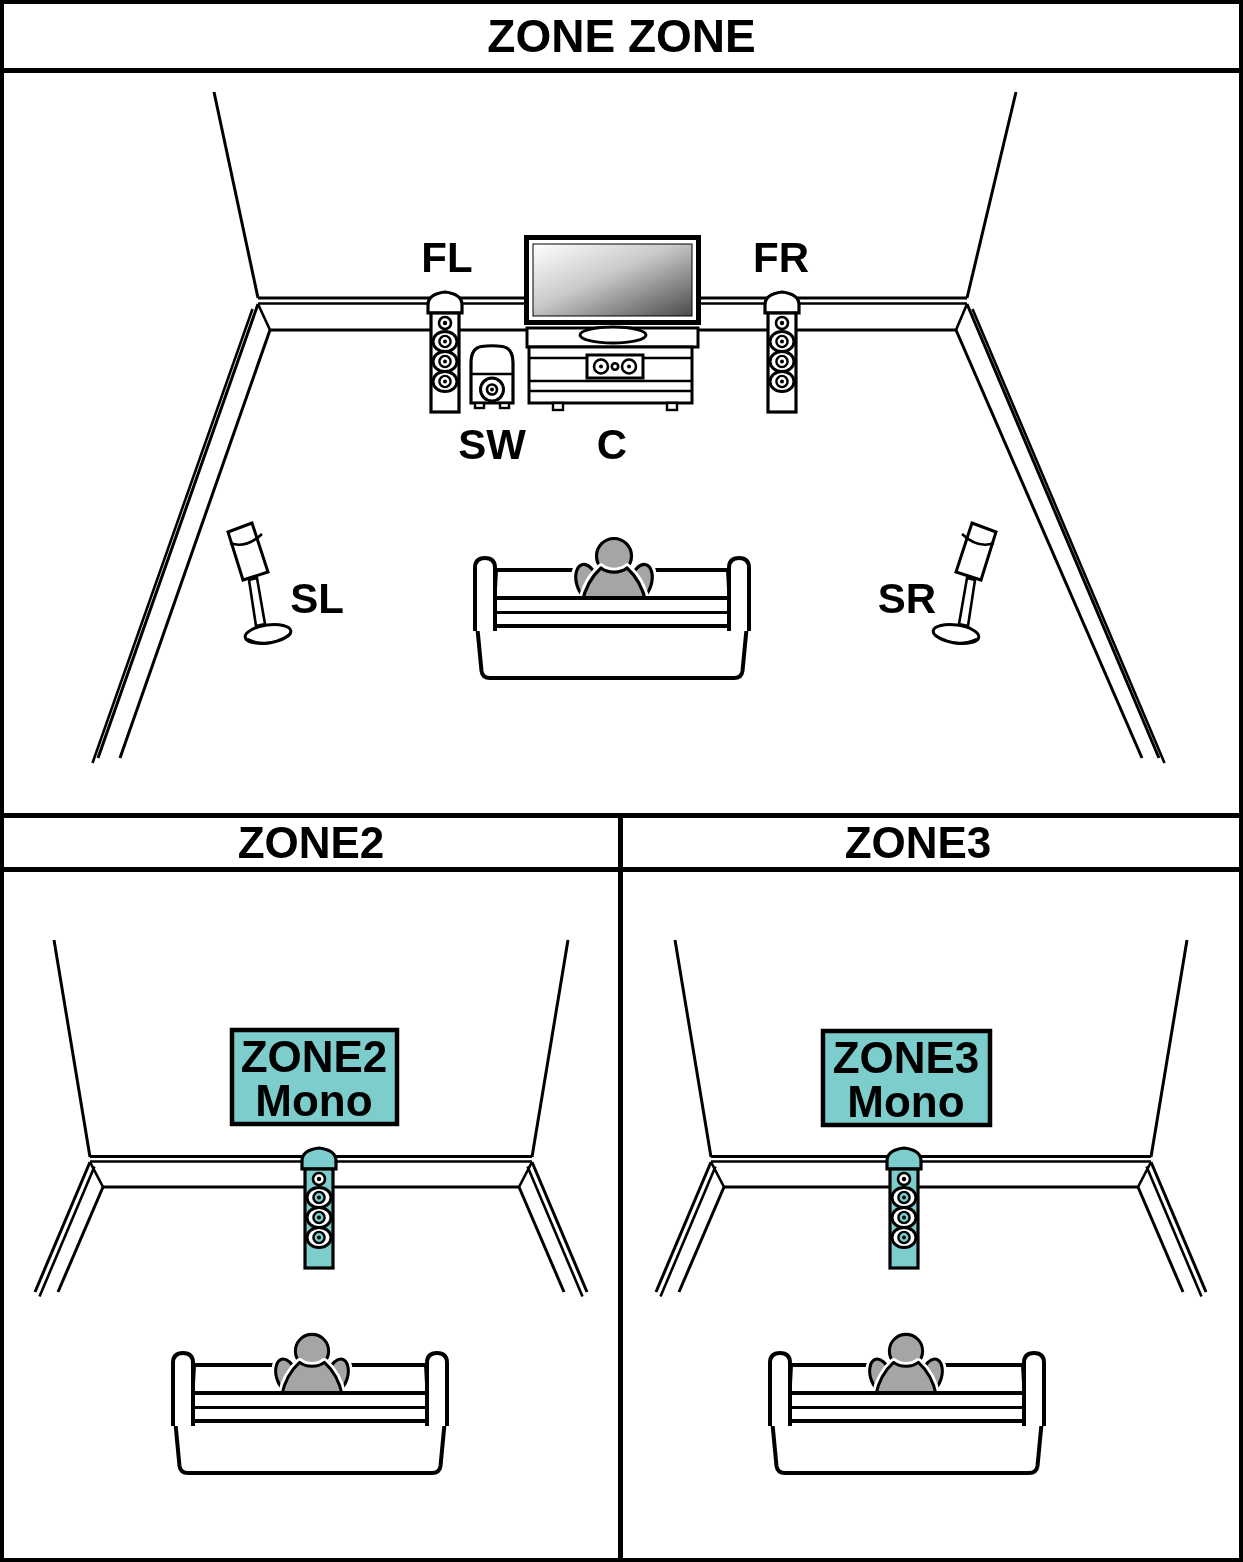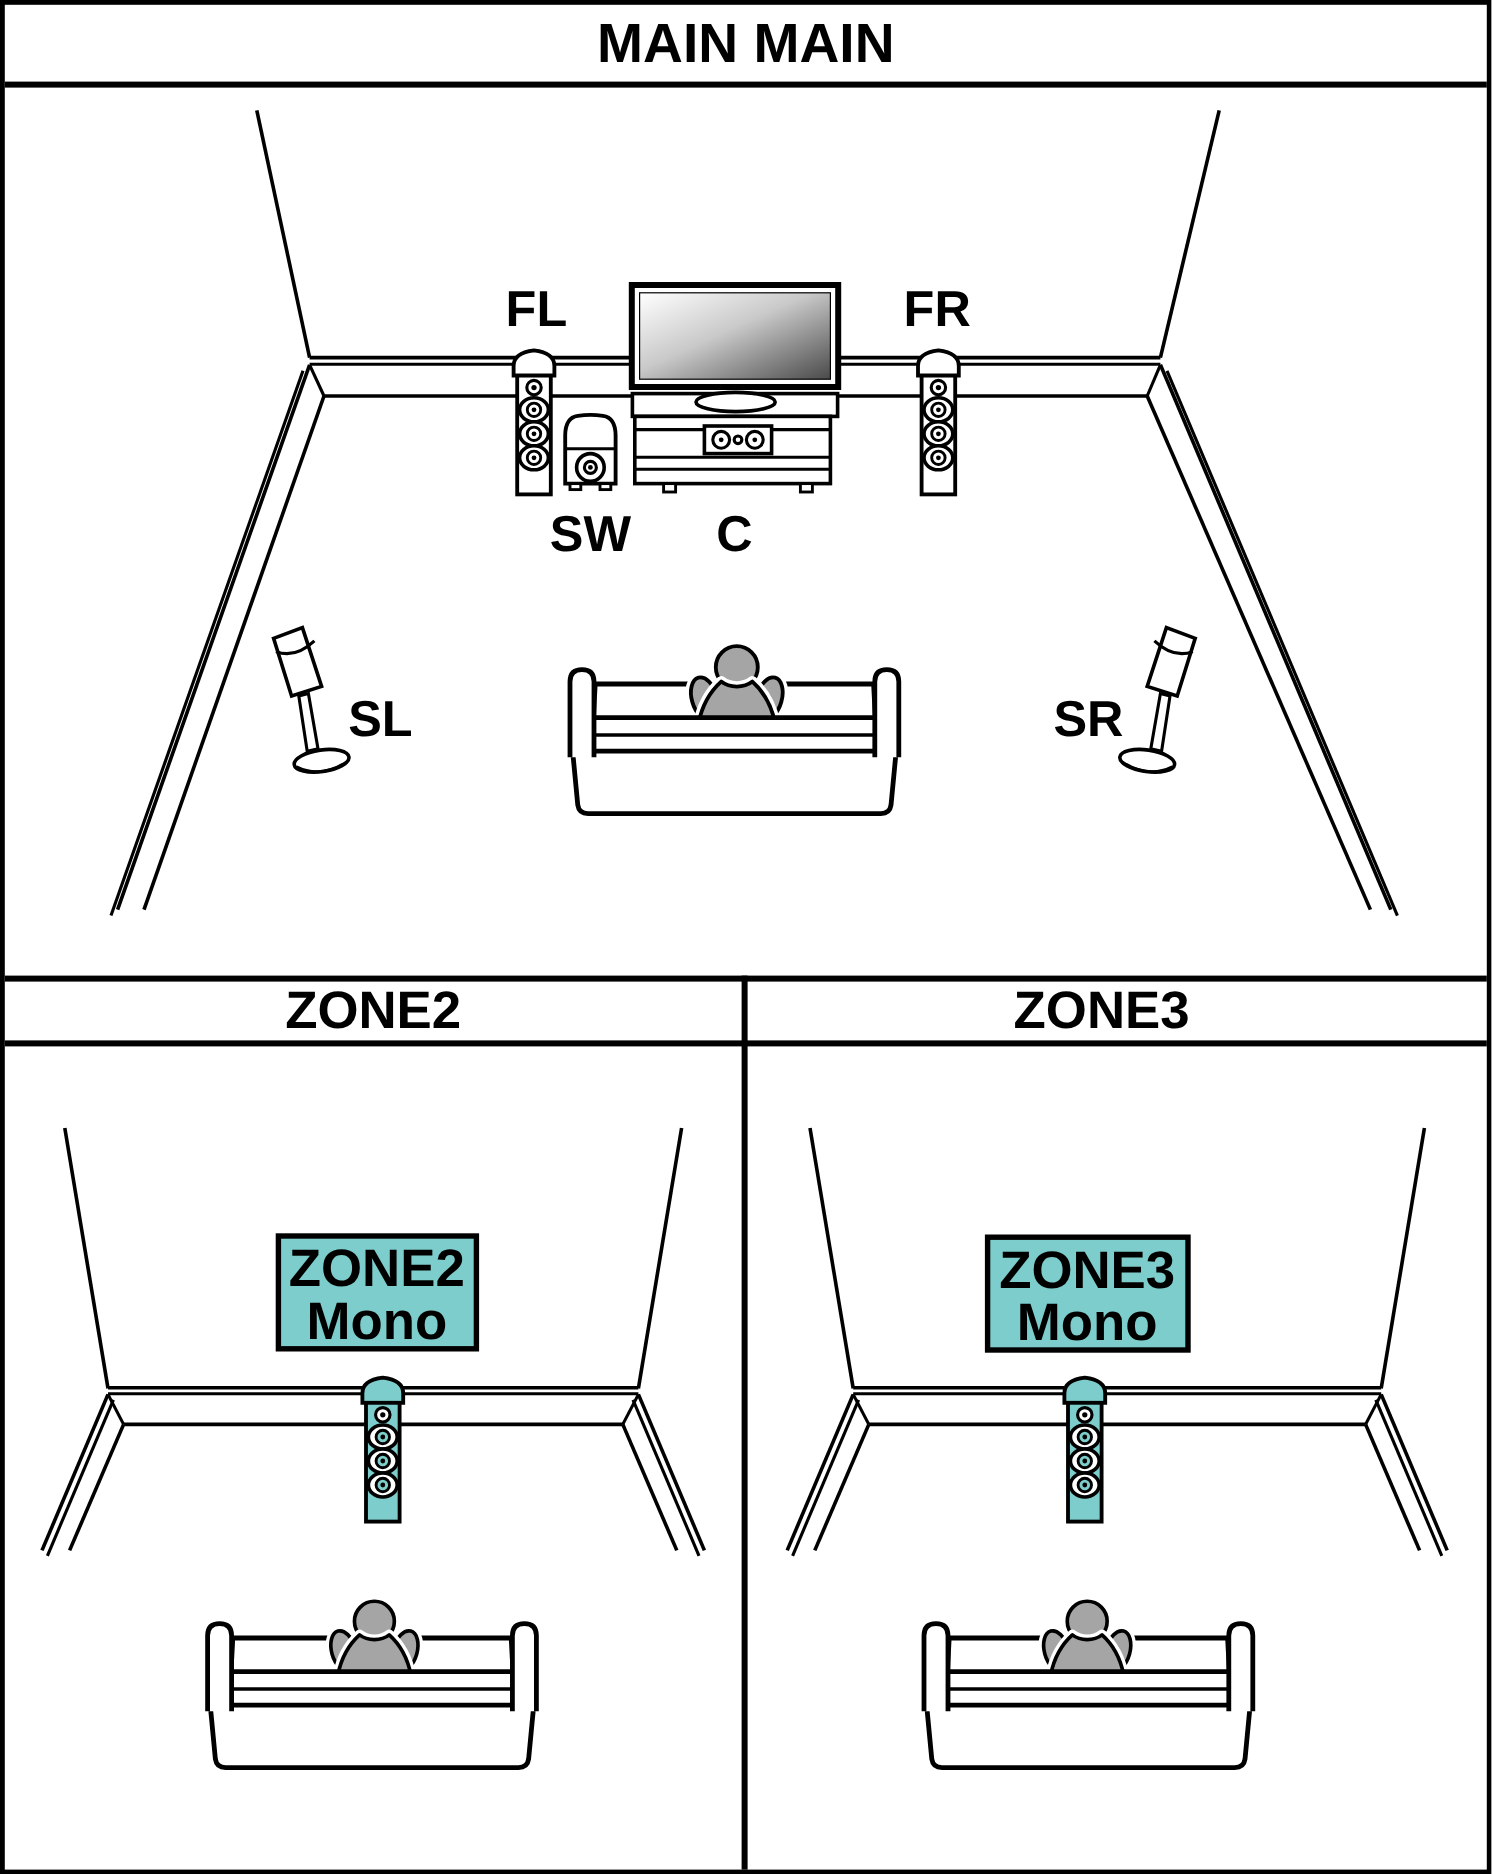--- a/index.html
+++ b/index.html
@@ -90,21 +90,21 @@
       <line class="wl2" x1="-21" y1="27" x2="21" y2="27"></line>
       <circle class="sp-ring" cx="0" cy="42.5" r="11.5"></circle>
       <circle class="sp-ring-sm" cx="0" cy="42.5" r="5"></circle>
       <circle class="sp-dot" cx="0" cy="42.5" r="2"></circle>
       <rect class="white-shape" x="-17" y="56" width="9" height="5" style="stroke-width:2.4"></rect>
       <rect class="white-shape" x="8" y="56" width="9" height="5" style="stroke-width:2.4"></rect>
     </g>
   </defs>
 </svg>
 
-<div class="abs title-band mz-title">MAIN MAIN</div>
+<div class="abs title-band mz-title">ZONE ZONE</div>
 <div class="abs hline" style="top:68px;height:5px"></div>
 
 <svg class="abs" style="left:4px;top:73px" width="1235" height="740" viewBox="0 0 1235 740">
   <g>
     <line class="wl" x1="210" y1="19" x2="254" y2="225"></line>
     <line class="wl" x1="1012" y1="19" x2="963" y2="225"></line>
     <line class="wl" x1="254" y1="225" x2="963" y2="225"></line>
     <line class="wl2" x1="254" y1="230.5" x2="963" y2="230.5"></line>
     <line class="wl" x1="266" y1="257" x2="952" y2="257"></line>
     <line class="wl2" x1="254" y1="231" x2="266" y2="257"></line>

